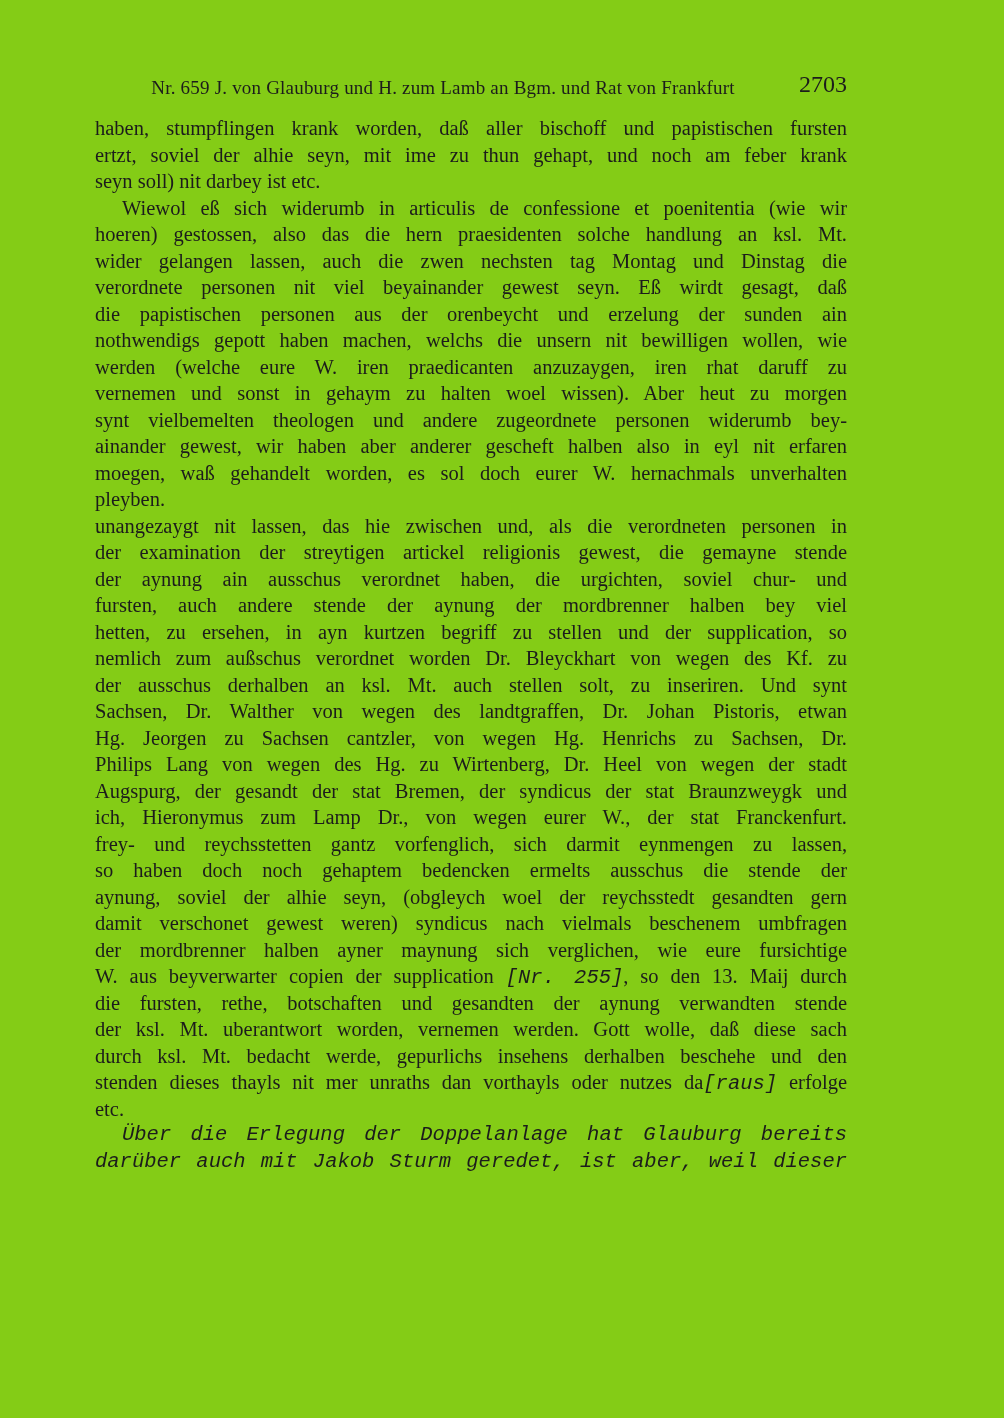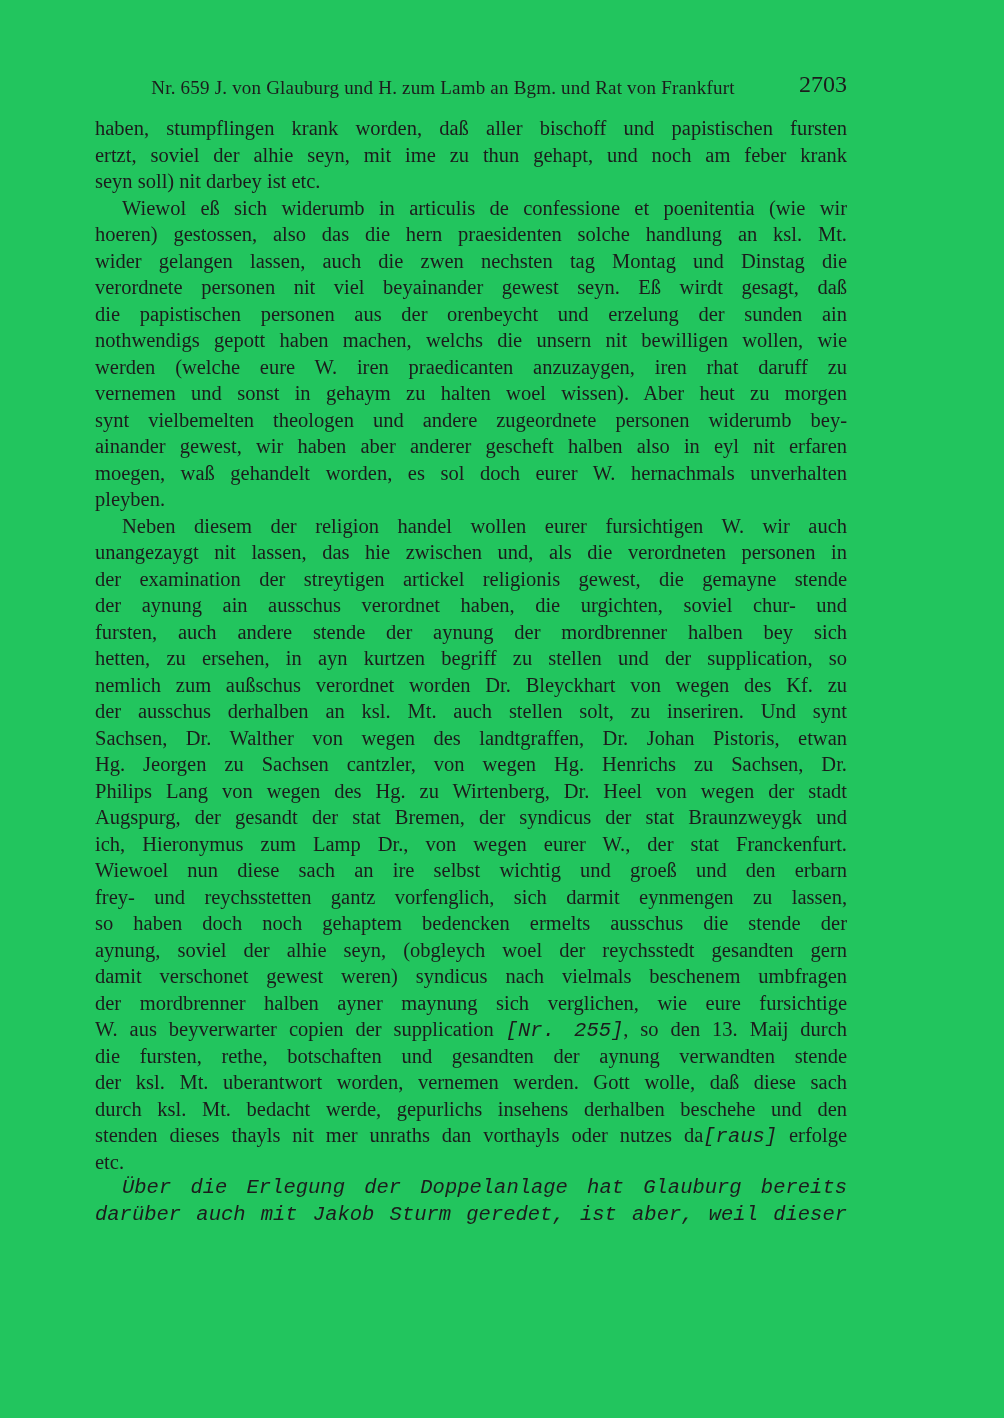--- a/index.html
+++ b/index.html
@@ -51,21 +51,21 @@
     text-align: justify;
     text-align-last: justify;
     -moz-text-align-last: justify;
   }
   .line.indent { text-indent: 27px; }
   .italic { font-style: italic; font-family: Liberation Mono, monospace; }
 </style>
 </head>
 <body>
 
-<div class="page" style="background: #22c55e; color: rgb(28, 28, 28);">
+<div class="page" style="background: #84cc16; color: rgb(28, 28, 28);">
   <div class="running-header">
     <div class="header-title">Nr. 659 J. von Glauburg und H. zum Lamb an Bgm. und Rat von Frankfurt</div>
     <div class="header-page-number">2703</div>
   </div>
   <div class="body-text">
       <div class="paragraph">
         <div class="line fill"><span>haben, stumpflingen krank worden, daß aller bischoff und papistischen fursten</span></div>
         <div class="line fill"><span>ertzt, soviel der alhie seyn, mit ime zu thun gehapt, und noch am feber krank</span></div>
         <div class="line"><span>seyn soll) nit darbey ist etc.</span></div>
       </div>
@@ -77,34 +77,32 @@
         <div class="line fill"><span>die papistischen personen aus der orenbeycht und erzelung der sunden ain</span></div>
         <div class="line fill"><span>nothwendigs gepott haben machen, welchs die unsern nit bewilligen wollen, wie</span></div>
         <div class="line fill"><span>werden (welche eure W. iren praedicanten anzuzaygen, iren rhat daruff zu</span></div>
         <div class="line fill"><span>vernemen und sonst in gehaym zu halten woel wissen). Aber heut zu morgen</span></div>
         <div class="line fill"><span>synt vielbemelten theologen und andere zugeordnete personen widerumb bey-</span></div>
         <div class="line fill"><span>ainander gewest, wir haben aber anderer gescheft halben also in eyl nit erfaren</span></div>
         <div class="line fill"><span>moegen, waß gehandelt worden, es sol doch eurer W. hernachmals unverhalten</span></div>
         <div class="line"><span>pleyben.</span></div>
       </div>
       <div class="paragraph">
-        <div class="line fill indent"><span>Neben diesem der religion handel wollen eurer fursichtigen W. wir auch</span></div>
         <div class="line fill"><span>unangezaygt nit lassen, das hie zwischen und, als die verordneten personen in</span></div>
         <div class="line fill"><span>der examination der streytigen artickel religionis gewest, die gemayne stende</span></div>
         <div class="line fill"><span>der aynung ain ausschus verordnet haben, die urgichten, soviel chur- und</span></div>
-        <div class="line fill"><span>fursten, auch andere stende der aynung der mordbrenner halben bey sich</span></div>
+        <div class="line fill"><span>fursten, auch andere stende der aynung der mordbrenner halben bey viel</span></div>
         <div class="line fill"><span>hetten, zu ersehen, in ayn kurtzen begriff zu stellen und der supplication, so</span></div>
         <div class="line fill"><span>nemlich zum außschus verordnet worden Dr. Bleyckhart von wegen des Kf. zu</span></div>
         <div class="line fill"><span>der ausschus derhalben an ksl. Mt. auch stellen solt, zu inseriren. Und synt</span></div>
         <div class="line fill"><span>Sachsen, Dr. Walther von wegen des landtgraffen, Dr. Johan Pistoris, etwan</span></div>
         <div class="line fill"><span>Hg. Jeorgen zu Sachsen cantzler, von wegen Hg. Henrichs zu Sachsen, Dr.</span></div>
         <div class="line fill"><span>Philips Lang von wegen des Hg. zu Wirtenberg, Dr. Heel von wegen der stadt</span></div>
         <div class="line fill"><span>Augspurg, der gesandt der stat Bremen, der syndicus der stat Braunzweygk und</span></div>
         <div class="line fill"><span>ich, Hieronymus zum Lamp Dr., von wegen eurer W., der stat Franckenfurt.</span></div>
-        <div class="line fill"><span>Wiewoel nun diese sach an ire selbst wichtig und groeß und den erbarn</span></div>
         <div class="line fill"><span>frey- und reychsstetten gantz vorfenglich, sich darmit eynmengen zu lassen,</span></div>
         <div class="line fill"><span>so haben doch noch gehaptem bedencken ermelts ausschus die stende der</span></div>
         <div class="line fill"><span>aynung, soviel der alhie seyn, (obgleych woel der reychsstedt gesandten gern</span></div>
         <div class="line fill"><span>damit verschonet gewest weren) syndicus nach vielmals beschenem umbfragen</span></div>
         <div class="line fill"><span>der mordbrenner halben ayner maynung sich verglichen, wie eure fursichtige</span></div>
         <div class="line fill"><span>W. aus beyverwarter copien der supplication </span><span class="italic">[Nr. 255]</span><span>, so den 13. Maij durch</span></div>
         <div class="line fill"><span>die fursten, rethe, botschaften und gesandten der aynung verwandten stende</span></div>
         <div class="line fill"><span>der ksl. Mt. uberantwort worden, vernemen werden. Gott wolle, daß diese sach</span></div>
         <div class="line fill"><span>durch ksl. Mt. bedacht werde, gepurlichs insehens derhalben beschehe und den</span></div>
         <div class="line fill"><span>stenden dieses thayls nit mer unraths dan vorthayls oder nutzes da</span><span class="italic">[raus]</span><span> erfolge</span></div>

